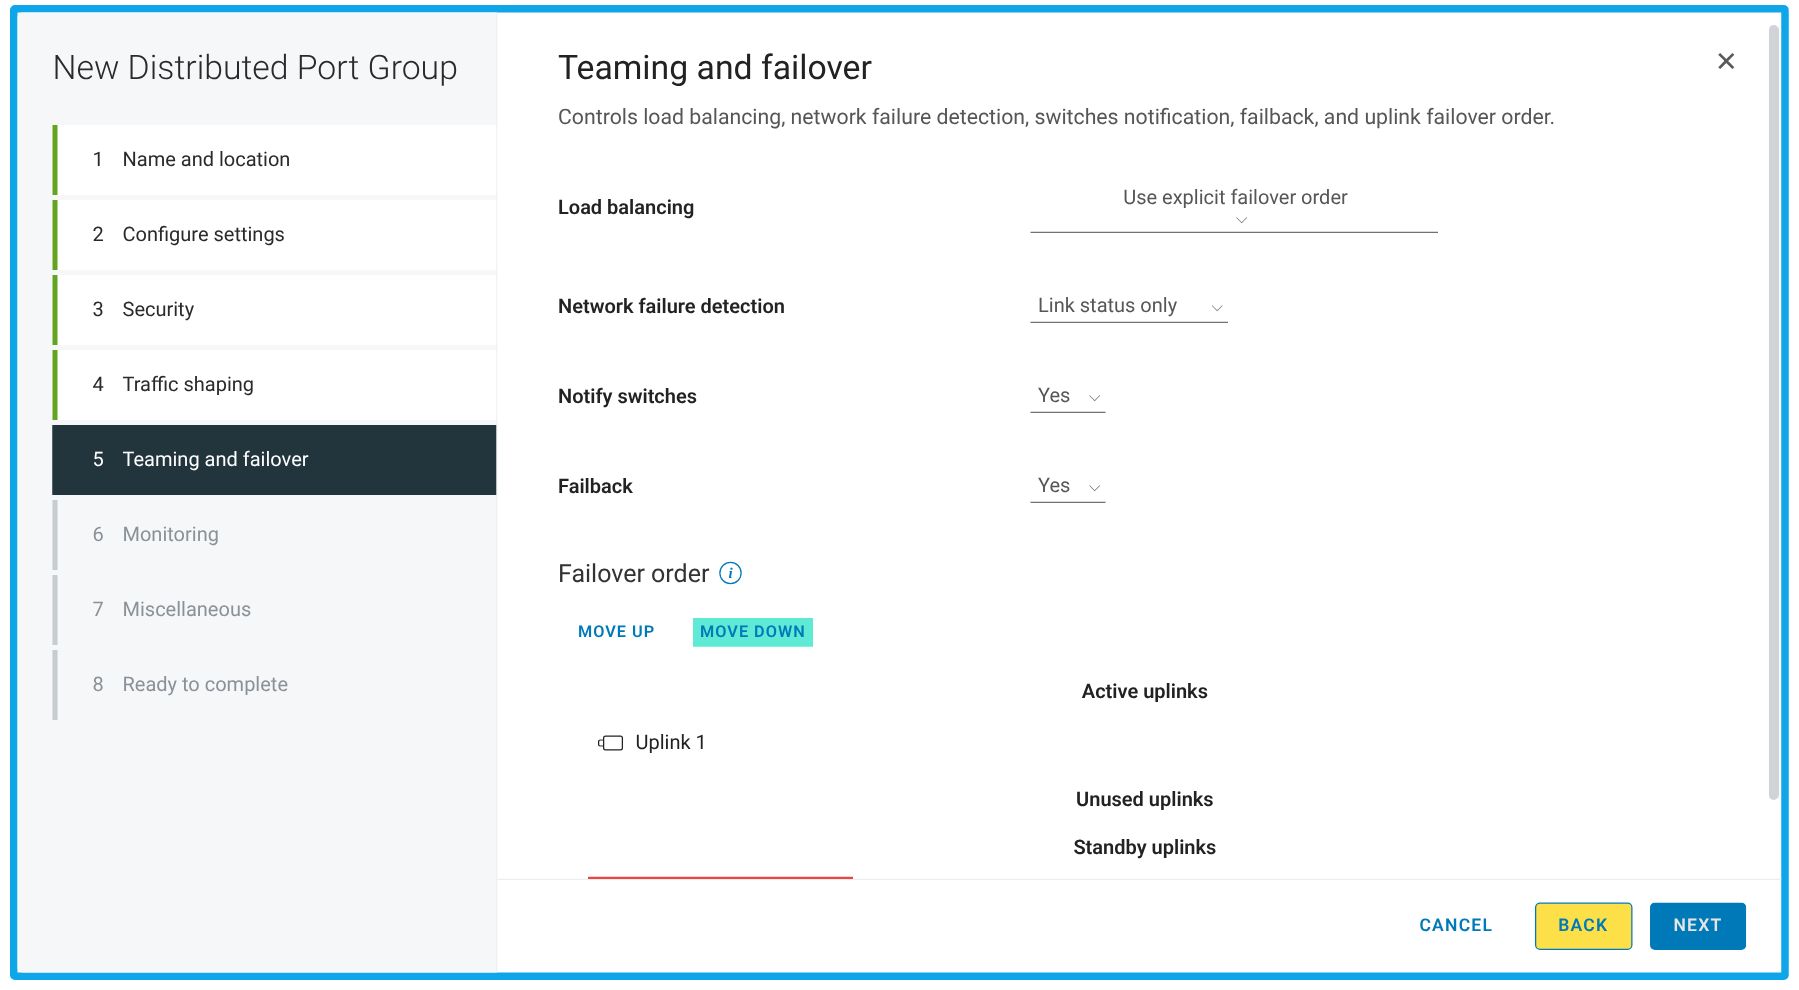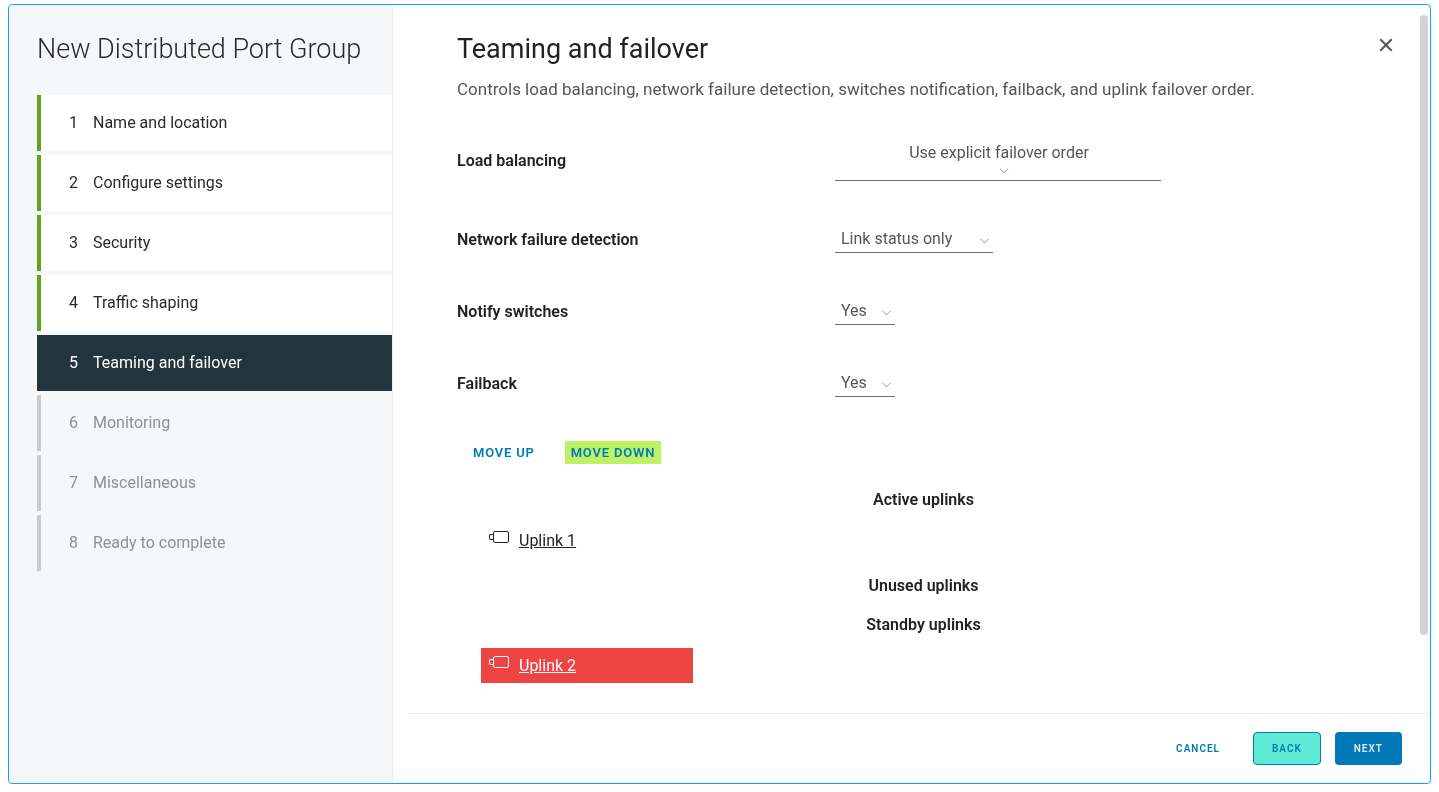--- a/index.html
+++ b/index.html
@@ -11,25 +11,24 @@
     height: 792px;
     overflow: hidden;
     position: relative;
   }
   .dialog {
     position: absolute;
     left: 8px;
     top: 4px;
     right: 8px;
     bottom: 8px;
-    border: 1px solid #0ea5e9;
+    border: 6px solid #0ea5e9;
     border-radius: 4px;
     display: flex;
     background: #fff;
-    gap: 16px;
   }
   
   .sidebar {
     width: 384px;
     background: #f5f7f9;
     border-right: 1px solid #e8eaed;
     padding: 28px 0 0 0;
     display: flex;
     flex-direction: column;
     border-radius: 4px 0 0 4px;
@@ -176,42 +175,41 @@
   }
   .move-btn {
     font-size: 13px;
     font-weight: 600;
     letter-spacing: 0.8px;
     color: #0079b8;
     cursor: pointer;
     padding: 4px 6px;
   }
   .move-btn.highlight {
-    background: #bef264;
+    background: #5eead4;
   }
   .uplink-group-label {
     font-size: 16px;
     font-weight: 600;
     color: #222;
     padding: 6px 0 6px 8px;
     margin-bottom: 8px;
     text-align: center;
   }
   .uplink-item {
     display: flex;
-    align-items: flex-start;
+    align-items: center;
     gap: 10px;
     font-size: 16px;
     color: #222;
     padding: 8px 12px 8px 12px;
     margin-left: 24px;
     width: 212px;
     margin-bottom: 12px;
     cursor: pointer;
-    text-decoration: underline;
   }
   .uplink-item.selected {
     background: #ef4444;
     color: #fff;
   }
   .nic-icon {
     display: inline-block;
     width: 16px;
     height: 12px;
     position: relative;
@@ -232,35 +230,35 @@
   
   .footer {
     border-top: 1px solid #eee;
     padding: 18px 28px 18px 0;
     display: flex;
     justify-content: flex-end;
     gap: 14px;
     align-items: center;
   }
   .btn {
-    font-size: 10px;
+    font-size: 14px;
     font-weight: 600;
     letter-spacing: 1px;
     padding: 10px 18px;
     border-radius: 4px;
     cursor: pointer;
     border: 1px solid transparent;
   }
   .btn.cancel {
     color: #0079b8;
     background: transparent;
   }
   .btn.back {
     color: #0079b8;
-    background: #5eead4;
+    background: #fde047;
     border: 1px solid #0079b8;
   }
   .btn.next {
     color: #e5e5e5;
     background: #0079b8;
   }
 </style>
 </head>
 <body>
 
@@ -339,20 +337,24 @@
       </div>
 
       <div class="form-row">
         <div class="form-label">Failback</div>
         <div class="select small">
           <span>Yes</span>
           <span class="chev">⌵</span>
         </div>
       </div>
 
+      <div class="section-title">
+        <span>Failover order</span>
+        <span class="info-icon">i</span>
+      </div>
 
       <div class="move-row">
         <span class="move-btn">MOVE UP</span>
         <span class="move-btn highlight">MOVE DOWN</span>
       </div>
 
       <div id="failover-groups">
           <div class="uplink-group-label">Active uplinks</div>
           <div class="uplink-item">
             <span class="nic-icon"></span>

